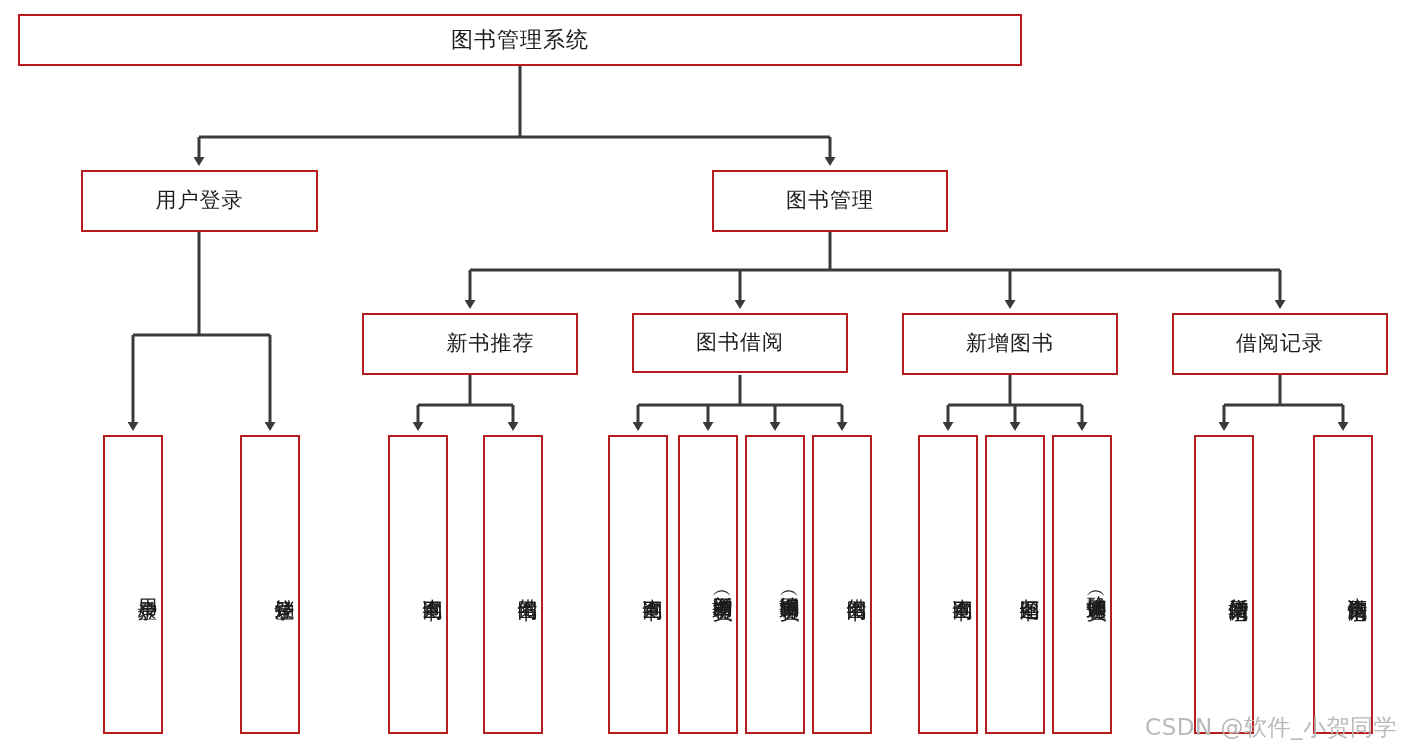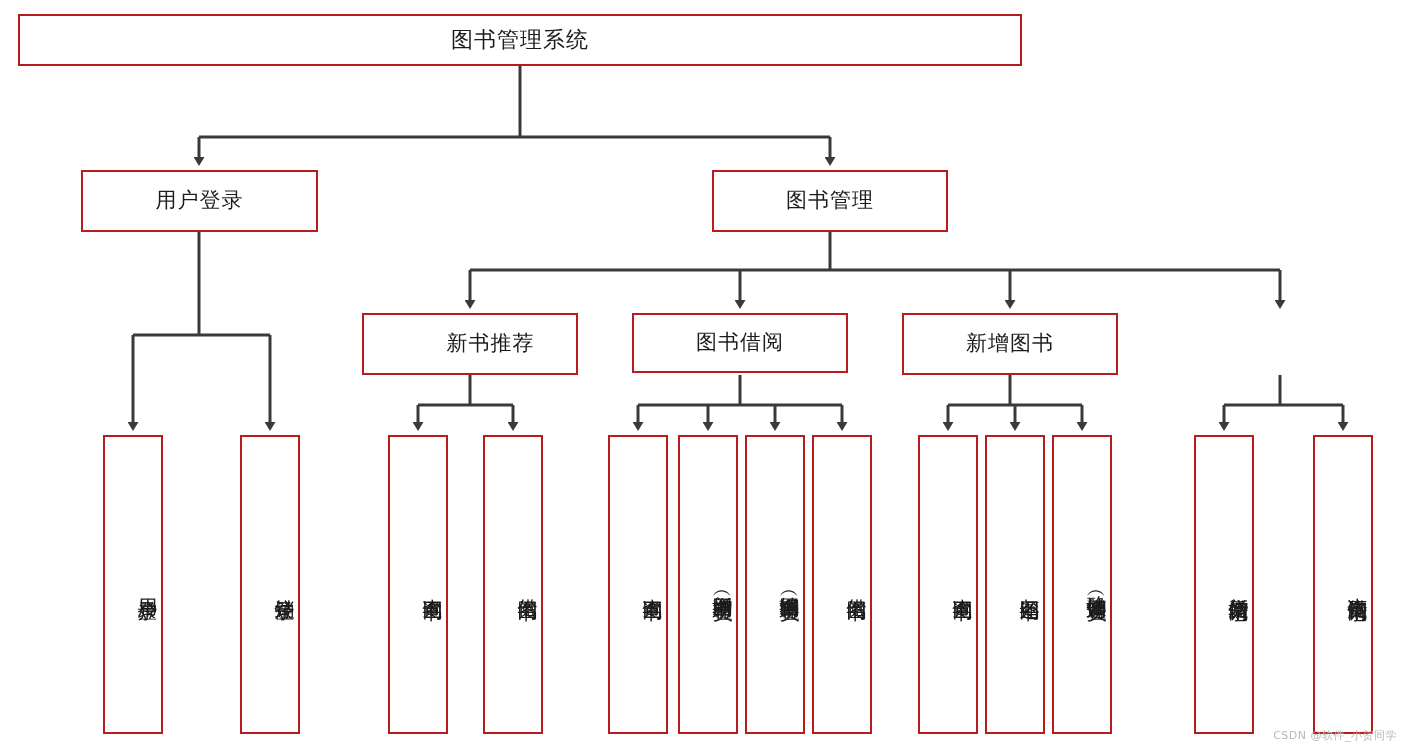--- a/index.html
+++ b/index.html
@@ -53,21 +53,21 @@
     align-items: flex-start;
     justify-content: center;
   }
   .node.root {
     font-size: 22px;
   }
   .watermark {
     position: absolute;
     right: 8px;
     bottom: 4px;
-    font-size: 11px;
+    font-size: 23px;
     color: #b9b9b9;
     letter-spacing: 0.5px;
     white-space: nowrap;
   }
 </style>
 </head>
 <body>
 
 <div id="canvas">
 
@@ -122,20 +122,21 @@
   </svg>
 
   <div class="node h root" style="left:18px; top:14px; width:1004px; height:52px;">图书管理系统</div>
 
   <div class="node h" style="left:81px; top:170px; width:237px; height:62px;">用户登录</div>
   <div class="node h" style="left:712px; top:170px; width:236px; height:62px;">图书管理</div>
 
   <div class="node h" style="left:362px; top:313px; width:216px; height:62px;padding-left:41px;">新书推荐</div>
   <div class="node h" style="left:632px; top:313px; width:216px; height:60px;">图书借阅</div>
   <div class="node h" style="left:902px; top:313px; width:216px; height:62px;">新增图书</div>
+  <div class="node h" style="left:1172px; top:313px; width:216px; height:62px;">借阅记录</div>
 
   <div class="node v" style="left:103px; top:435px; width:60px; height:299px;">用户登录</div>
   <div class="node v" style="left:240px; top:435px; width:60px; height:299px;">注销登录</div>
 
   <div class="node v" style="left:388px; top:435px; width:60px; height:299px;">查询图书</div>
   <div class="node v" style="left:483px; top:435px; width:60px; height:299px;">借阅图书</div>
 
   <div class="node v" style="left:608px; top:435px; width:60px; height:299px;">查询图书</div>
   <div class="node v" style="left:678px; top:435px; width:60px; height:299px;">新增图书（管理员）</div>
   <div class="node v" style="left:745px; top:435px; width:60px; height:299px;">编辑图书（管理员）</div>

